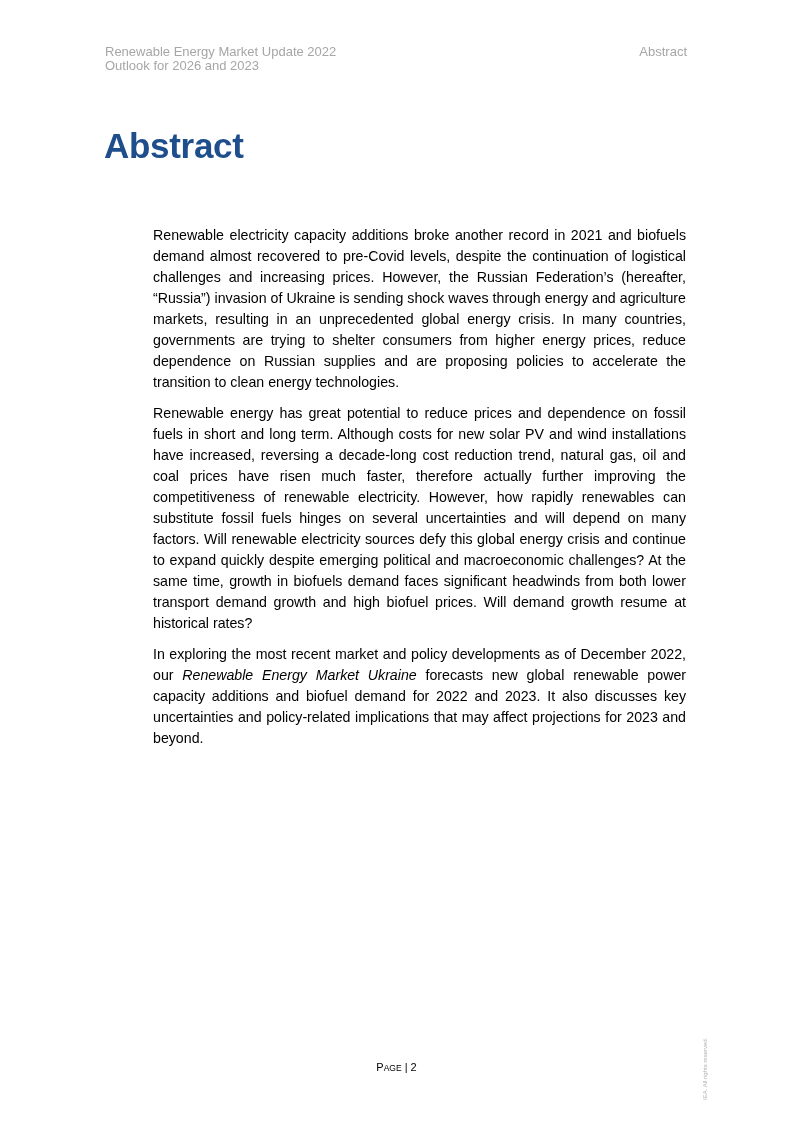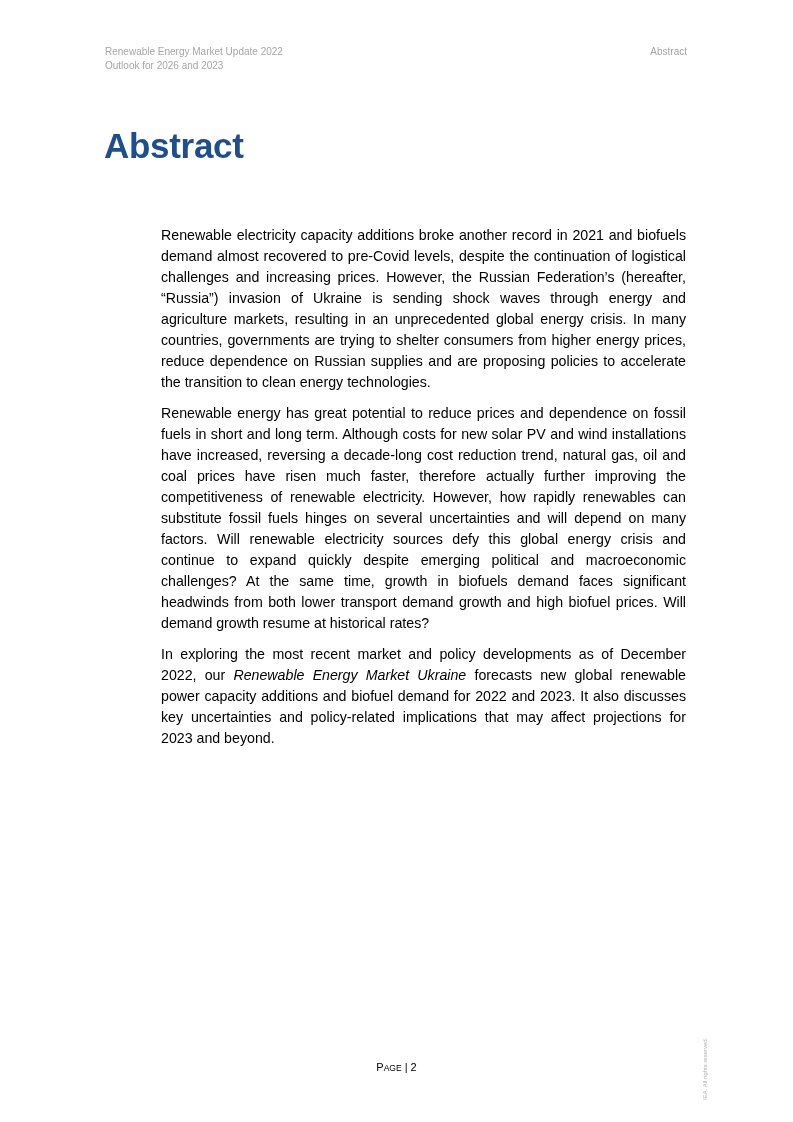--- a/index.html
+++ b/index.html
@@ -1,22 +1,22 @@
 <!DOCTYPE html>
 <html><head>
 <meta charset="utf-8">
 <style>
   html, body { margin: 0; padding: 0; background: #ffffff; }
   body { width: 793px; height: 1122px; position: relative; overflow: hidden; font-family: "Liberation Sans", sans-serif; }
-  .hdr { position: absolute; top: 45px; font-size: 10px; color: #a6a6a6; line-height: 14px; }
+  .hdr { position: absolute; top: 45px; font-size: 13px; color: #a6a6a6; line-height: 14px; }
   .hdr-left { left: 105px; }
   .hdr-right { right: 106px; text-align: right; }
   .title { position: absolute; left: 104px; top: 126px; margin: 0; font-size: 35px; font-weight: bold; color: #1f4e8c; letter-spacing: -0.3px; }
   .body { position: absolute; left: 153px; top: 225px; width: 533px; font-size: 14.2px; line-height: 21px; color: #000; }
-  .body p { margin: 0 0 10px 8px; text-align: justify; }
+  .body p { margin: 0 0 10px 0; text-align: justify; }
   .footer { position: absolute; top: 1061px; left: 0; width: 793px; text-align: center; font-size: 11px; color: #000; }
   .page-small { font-size: 8.5px; }
   .rights { position: absolute; left: 702px; top: 1100px; transform: rotate(-90deg); transform-origin: left top; font-size: 6px; color: #b0b0b0; white-space: nowrap; }
 </style>
 </head>
 <body>
 
 <div class="hdr hdr-left">
   <div>Renewable Energy Market Update 2022</div>
   <div>Outlook for 2026 and 2023</div>

